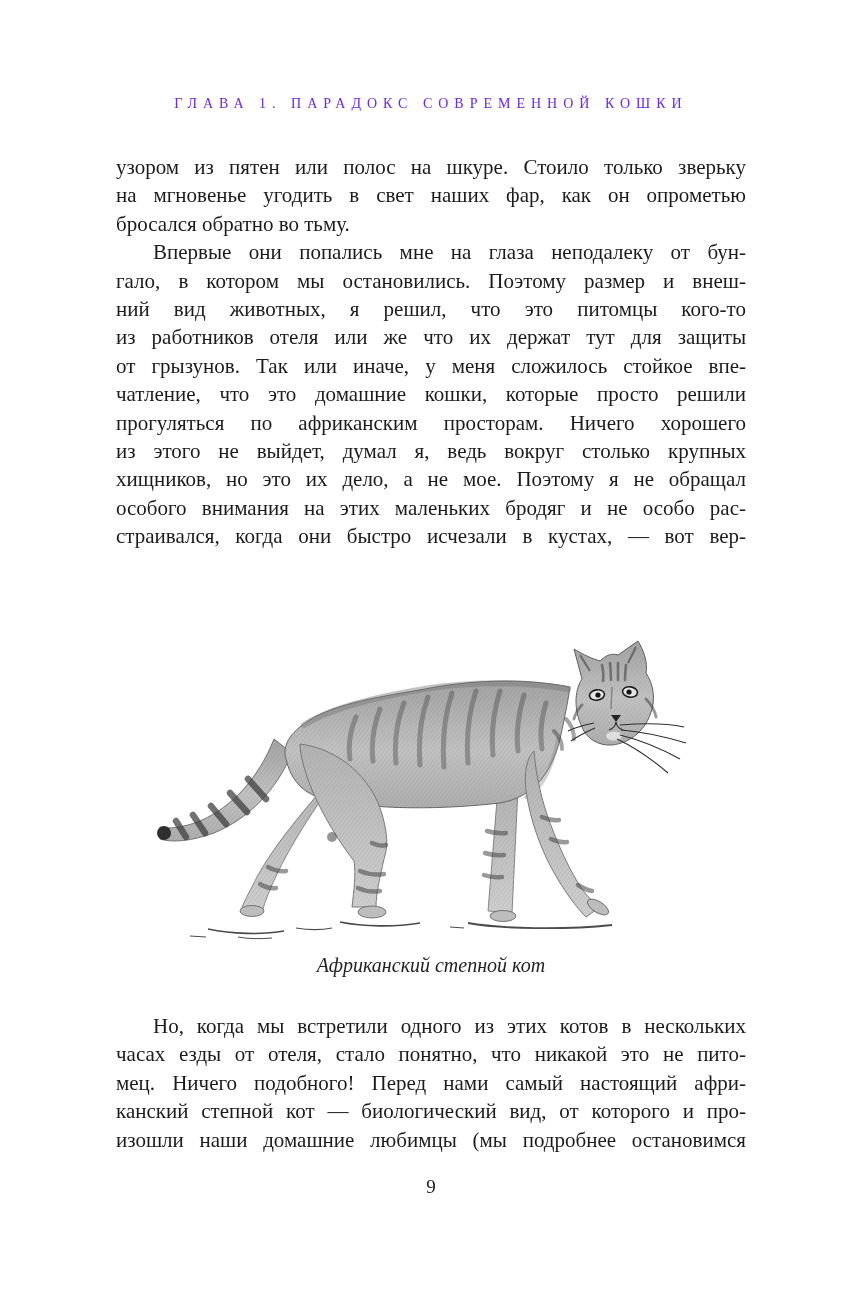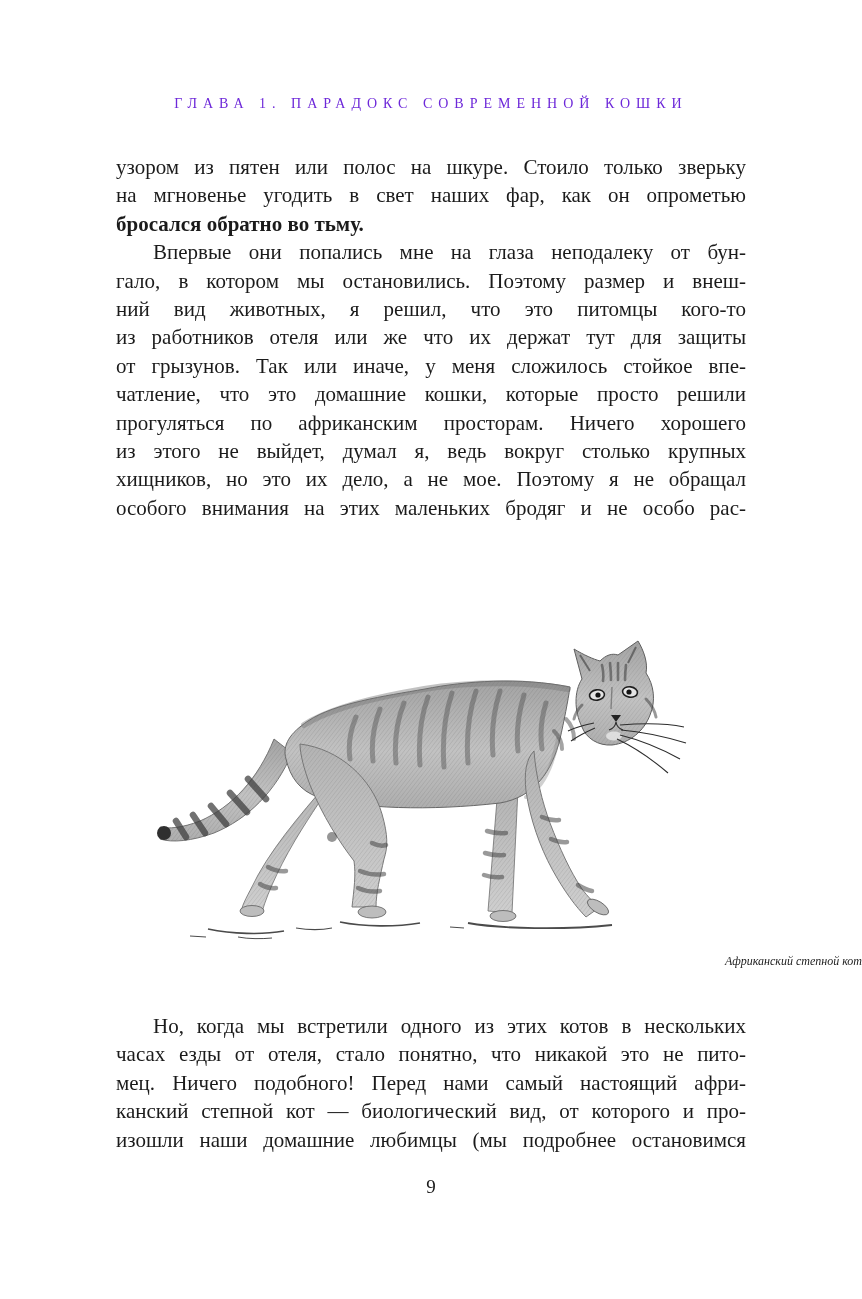--- a/index.html
+++ b/index.html
@@ -12,29 +12,29 @@
     text-align:center; font-size:14px; letter-spacing:6px;
     color:#6d28d9; font-weight:400;
   }
   .textblock {
     position:absolute; left:116px; width:630px;
     font-size:21px; line-height:28.4px;
   }
   .tb1 { top:153px; }
   .tb2 { top:1012px; }
   .para .line { text-align:justify; text-align-last:justify; }
-  .para .line.noj { text-align-last:left;font-weight:bold; }
+  .para .line.noj { text-align-last:left; }
   .para.indent .line:first-child { text-indent:37px; }
   figure.illustration {
     position:absolute; left:150px; top:638px; width:540px; height:302px;
     margin:0; padding:0;
   }
   .caption {
     position:absolute; top:954px; left:0; width:100%;
-    text-align:right; font-style:italic; font-size:12px; color:#222;
+    text-align:center; font-style:italic; font-size:20px; color:#222;
   }
   .folio {
     position:absolute; top:1176px; left:0; width:100%;
     text-align:center; font-size:19px; color:#1b1b1b;
   }
 </style>
 </head>
 <body>
 
 <div class="page">
@@ -51,20 +51,21 @@
         <div class="line">Впервые они попались мне на глаза неподалеку от бун-</div>
         <div class="line">гало, в котором мы остановились. Поэтому размер и внеш-</div>
         <div class="line">ний вид животных, я решил, что это питомцы кого-то</div>
         <div class="line">из работников отеля или же что их держат тут для защиты</div>
         <div class="line">от грызунов. Так или иначе, у меня сложилось стойкое впе-</div>
         <div class="line">чатление, что это домашние кошки, которые просто решили</div>
         <div class="line">прогуляться по африканским просторам. Ничего хорошего</div>
         <div class="line">из этого не выйдет, думал я, ведь вокруг столько крупных</div>
         <div class="line">хищников, но это их дело, а не мое. Поэтому я не обращал</div>
         <div class="line">особого внимания на этих маленьких бродяг и не особо рас-</div>
+        <div class="line">страивался, когда они быстро исчезали в кустах, — вот вер-</div>
       </div>
     </div>
 
   <figure class="illustration">
     <svg width="540" height="302" viewBox="0 0 540 300" xmlns="http://www.w3.org/2000/svg">
       <defs>
         <linearGradient id="gBody" x1="0" y1="0" x2="0" y2="1">
           <stop offset="0" stop-color="#a3a3a3"></stop>
           <stop offset="0.55" stop-color="#c2c2c2"></stop>
           <stop offset="1" stop-color="#aeaeae"></stop>

